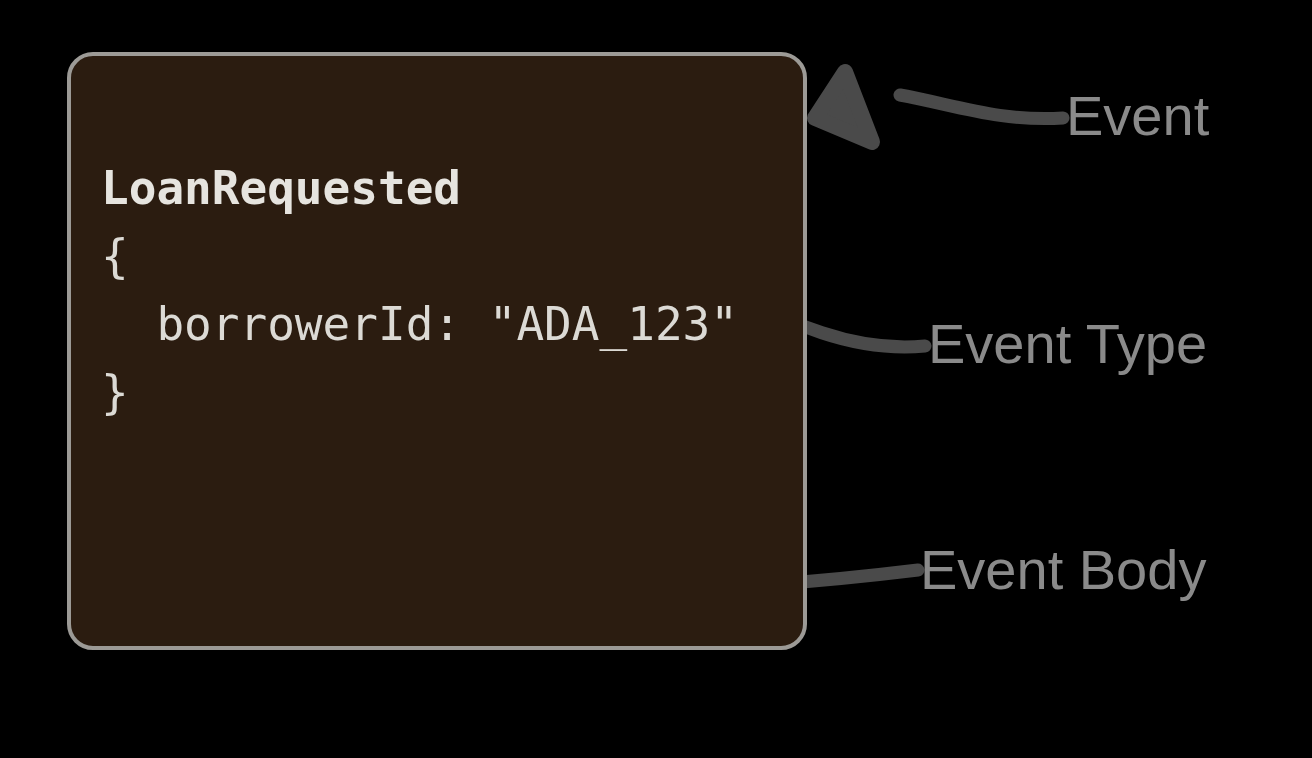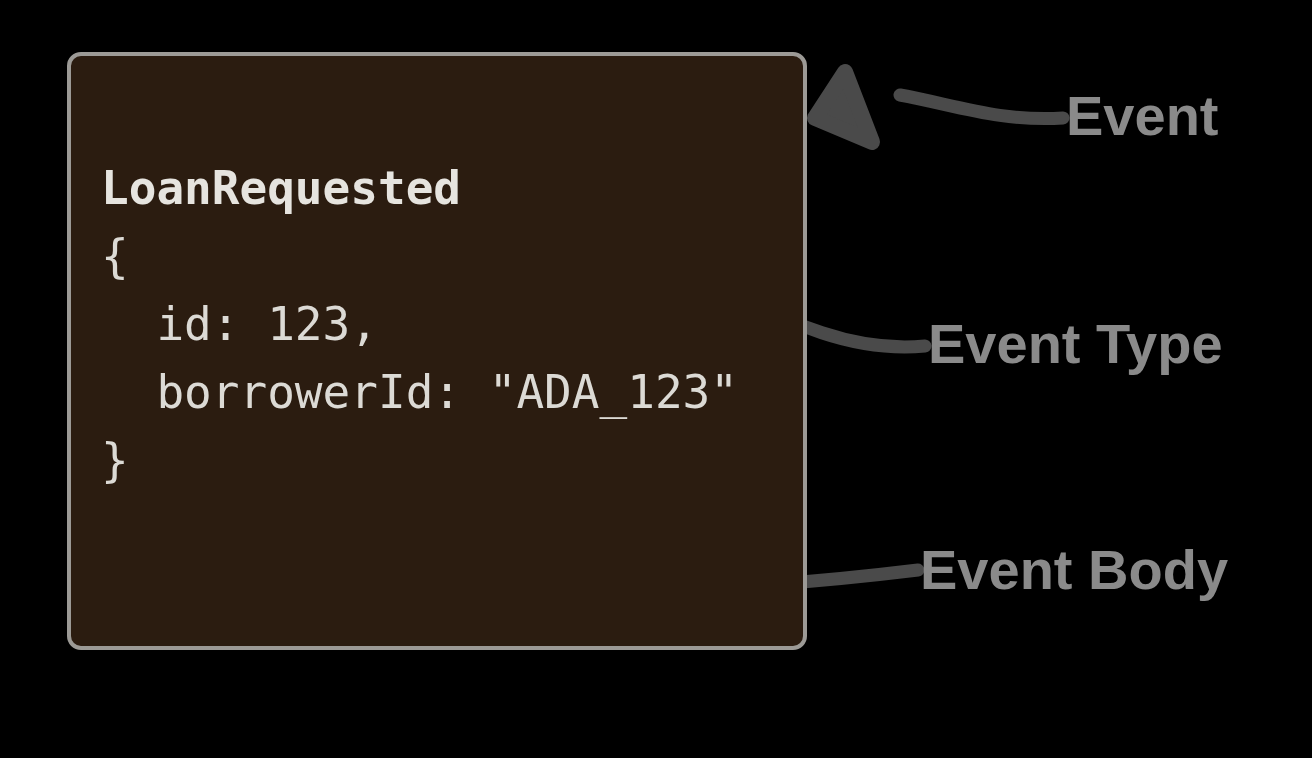--- a/index.html
+++ b/index.html
@@ -30,21 +30,21 @@
   
   .event-card {
     position: absolute;
     left: 67px;
     top: 52px;
     width: 740px;
     height: 598px;
     box-sizing: border-box;
     background: #2B1C10;
     border: 4px solid #9C9A96;
-    border-radius: 14px;
+    border-radius: 26px;
     z-index: 1;
   }
 
   .code-block {
     position: absolute;
     left: 30px;
     top: 98px;
     margin: 0;
     padding: 0;
     font-family: "DejaVu Sans Mono", "Liberation Mono", monospace;
@@ -62,36 +62,36 @@
     font-weight: bold;
     color: #E6E4DF;
   }
 
   
   .annotation-label {
     position: absolute;
     color: #8A8A8A;
     font-family: "Liberation Sans", sans-serif;
     font-size: 56px;
-    font-weight: 700;
+    font-weight: 400;
     line-height: 56px;
     white-space: nowrap;
     z-index: 3;
   }
   #label-event      { left: 1066px; top: 88px; }
   #label-event-type { left: 928px;  top: 316px; }
   #label-event-body { left: 920px;  top: 542px; }
 </style>
 </head>
 <body>
 
 <div id="stage">
 
   <div class="event-card">
-    <pre class="code-block"><span class="code-line event-type-line">LoanRequested</span><span class="code-line">{</span><span class="code-line">  id: 123,</span><span class="code-line">  borrowerId: "ADA_123"</span><span class="code-line">}</span></pre>
+    <pre class="code-block"><span class="code-line event-type-line">LoanRequested</span><span class="code-line">{</span><span class="code-line">  borrowerId: "ADA_123"</span><span class="code-line">}</span></pre>
   </div>
 
   <svg id="connectors" viewBox="0 0 1312 758">
 
     <g>
       <path d="M 1063,118 C 1000,122 955,105 900,95" fill="none" stroke="#4A4A4A" stroke-width="13" stroke-linecap="round"></path>
       <path d="M 815,118 L 845,72 L 872,142 Z" fill="#4A4A4A" stroke="#4A4A4A" stroke-width="16" stroke-linejoin="round"></path>
     </g>
 
     <g>

